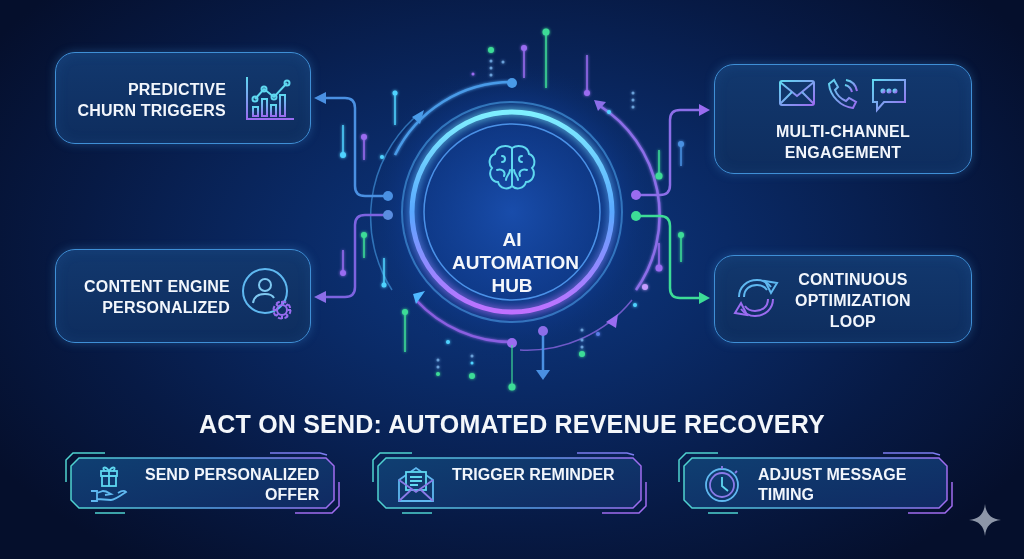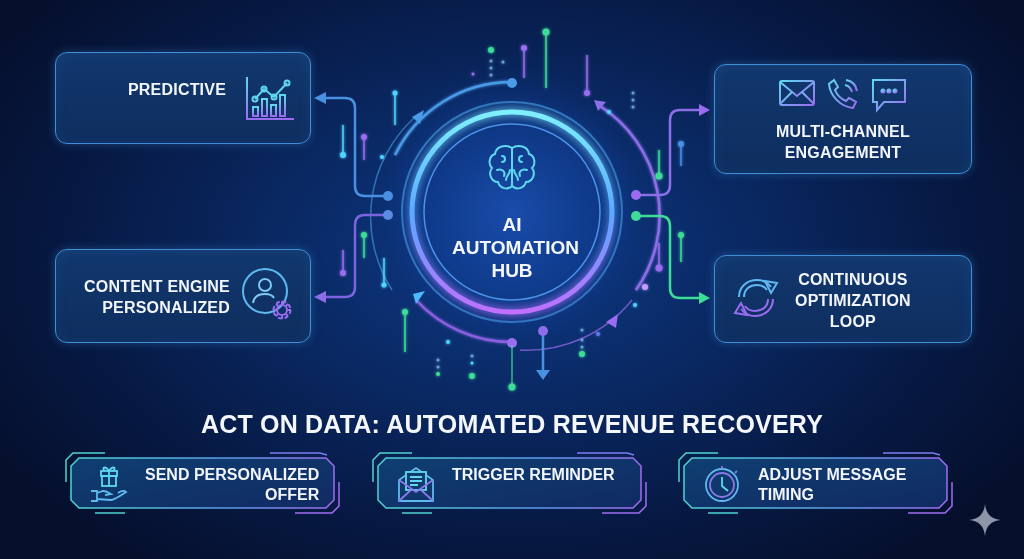--- a/index.html
+++ b/index.html
@@ -1,19 +1,19 @@
 <!DOCTYPE html>
 <html><head>
 <meta charset="utf-8">
 <style>
   html,body{margin:0;padding:0;}
   body{width:1024px;height:559px;overflow:hidden;position:relative;
     font-family:"Liberation Sans", sans-serif;
     background:radial-gradient(ellipse 60% 70% at 50% 45%, #0e3a86 0%, #0a2a66 35%, #071a45 70%, #050f2c 100%);}
-  .card{position:absolute;border:1.5px solid #3f8fd6;border-radius:12px;
+  .card{position:absolute;border:1.5px solid #3f8fd6;border-radius:20px;
     background:linear-gradient(180deg,#12386e 0%,#0e2d5e 100%);
     box-shadow:0 0 10px rgba(63,143,214,.35), inset 0 0 14px rgba(60,140,220,.12);
     color:#f2f6fc;font-weight:bold;text-transform:uppercase;}
   .card .label{font-size:16px;line-height:21px;letter-spacing:.2px;text-align:center;}
   .card svg{display:block;}
   #c1{left:55px;top:52px;width:254px;height:90px;}
   #c1 .label{position:absolute;right:84px;top:26px;text-align:right;}
   #c1 .ic{position:absolute;right:14px;top:22px;}
   #c2{left:714px;top:52px;width:256px;height:108px;margin-top:12px;}
   #c2 .icons{position:absolute;left:0;right:0;top:12px;display:flex;justify-content:center;gap:10px;}
@@ -24,21 +24,21 @@
   #c4{left:714px;top:255px;width:256px;height:86px;}
   #c4 .label{position:absolute;left:80px;top:13px;}
   #c4 .ic{position:absolute;left:16px;top:17px;}
   .title{position:absolute;left:0;right:0;top:410px;text-align:center;color:#f4f7fb;
     font-size:25px;font-weight:bold;letter-spacing:.2px;}
   .act{position:absolute;top:452px;width:275px;height:62px;}
   .act .frame{position:absolute;inset:0;}
   .act .ic{position:absolute;left:24px;top:12px;}
   .act .label{position:absolute;left:80px;top:13px;color:#f2f6fc;font-weight:bold;font-size:16px;line-height:20px;text-transform:uppercase;}
   #a1{left:65px;text-align:right;} #a2{left:372px;} #a3{left:678px;}
-  .hub-text{position:absolute;left:452px;width:120px;top:213px;text-align:center;color:#f4f7fb;
+  .hub-text{position:absolute;left:452px;width:120px;top:228px;text-align:center;color:#f4f7fb;
     font-weight:bold;font-size:19px;line-height:23px;text-transform:uppercase;}
   .spark{position:absolute;left:967px;top:502px;}
   .bg-svg{position:absolute;left:0;top:0;}
 </style>
 </head>
 <body>
 
 <svg class="bg-svg" width="1024" height="559" viewBox="0 0 1024 559">
   <defs>
     <radialGradient id="hubGlow" cx="50%" cy="50%" r="50%">
@@ -177,20 +177,21 @@
   <div class="hub-text">
     <div>AI</div>
     <div>AUTOMATION</div>
     <div>HUB</div>
   </div>
 </div>
 
 <div class="card" id="c1">
   <div class="label">
     <div>PREDICTIVE</div>
+    <div>CHURN TRIGGERS</div>
   </div>
   <svg class="ic" width="52" height="46" viewBox="0 0 52 46" fill="none" stroke-width="2">
     <defs>
         <linearGradient id="g1" x1="0" y1="0" x2="0" y2="1">
           <stop offset="0" stop-color="#5fd8f0"></stop>
           <stop offset="1" stop-color="#9a6cf0"></stop>
         </linearGradient>
       </defs>
     <path d="M3 2 L3 44 L50 44" stroke="url(#g1)"></path>
     <rect x="9" y="32" width="5" height="9" stroke="url(#g1)"></rect>
@@ -260,21 +261,21 @@
     <path d="M37 26 C37 34 31 38 24 38 C20 38 16 36 14 33" stroke="#9a6cf0"></path>
     <polygon points="16,42 4,40 10,30" stroke="#9a6cf0"></polygon>
   </svg>
   <div class="label">
     <div>CONTINUOUS</div>
     <div>OPTIMIZATION</div>
     <div>LOOP</div>
   </div>
 </div>
 
-<div class="title">ACT ON DATA: AUTOMATED REVENUE RECOVERY</div>
+<div class="title">ACT ON SEND: AUTOMATED REVENUE RECOVERY</div>
 
 <div class="act" id="a1">
   <svg class="frame" width="275" height="62" viewBox="0 0 275 62">
     <defs>
       <linearGradient id="fg" x1="0" y1="0" x2="1" y2="0">
           <stop offset="0" stop-color="#4fd3d0"></stop>
           <stop offset=".6" stop-color="#5a9be8"></stop>
           <stop offset="1" stop-color="#a06cf0"></stop>
         </linearGradient>
       <linearGradient id="ff" x1="0" y1="0" x2="1" y2="1">

